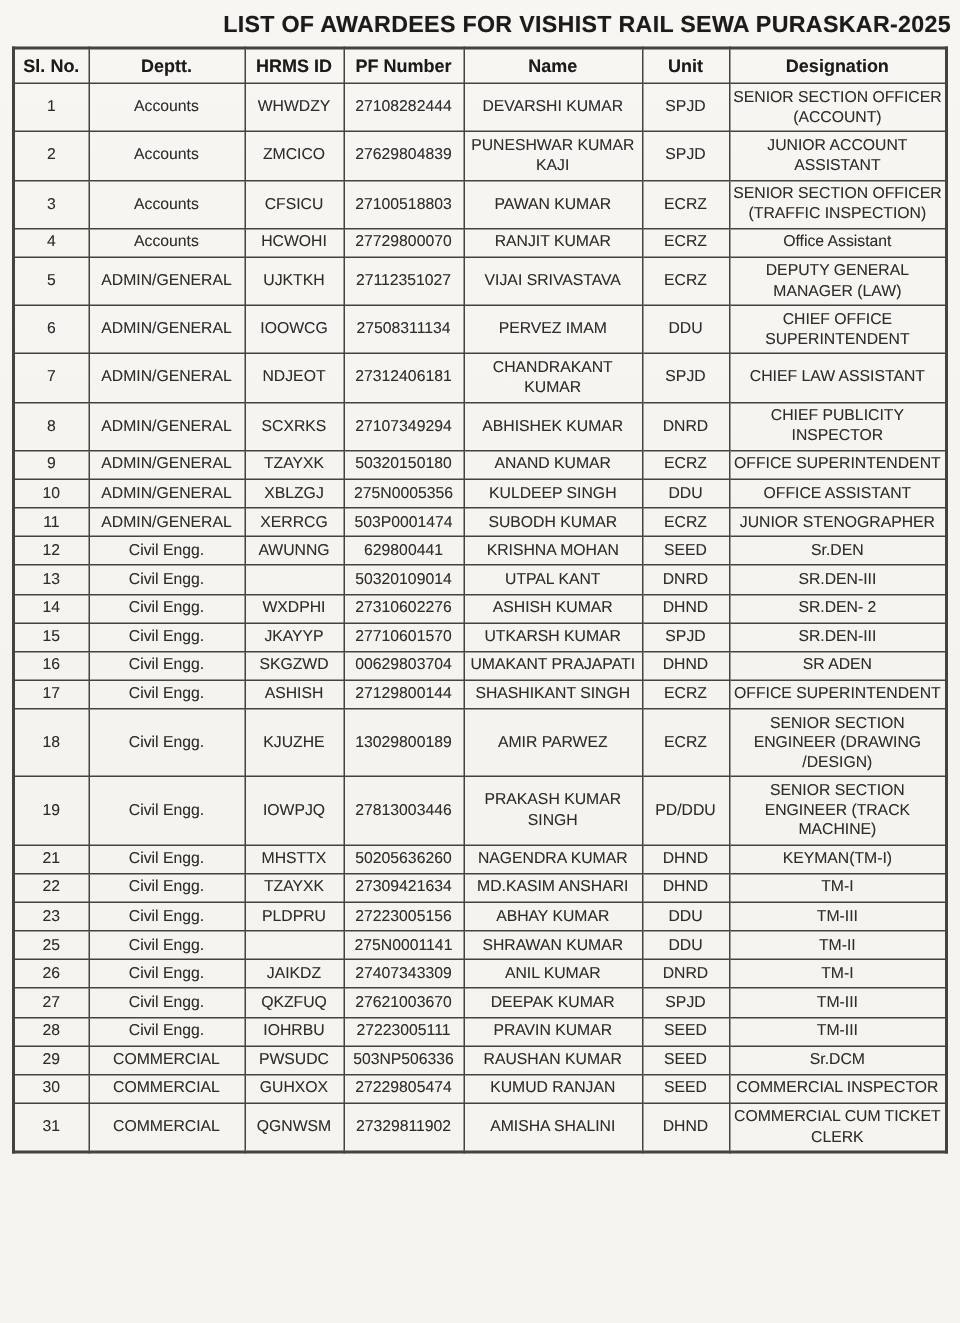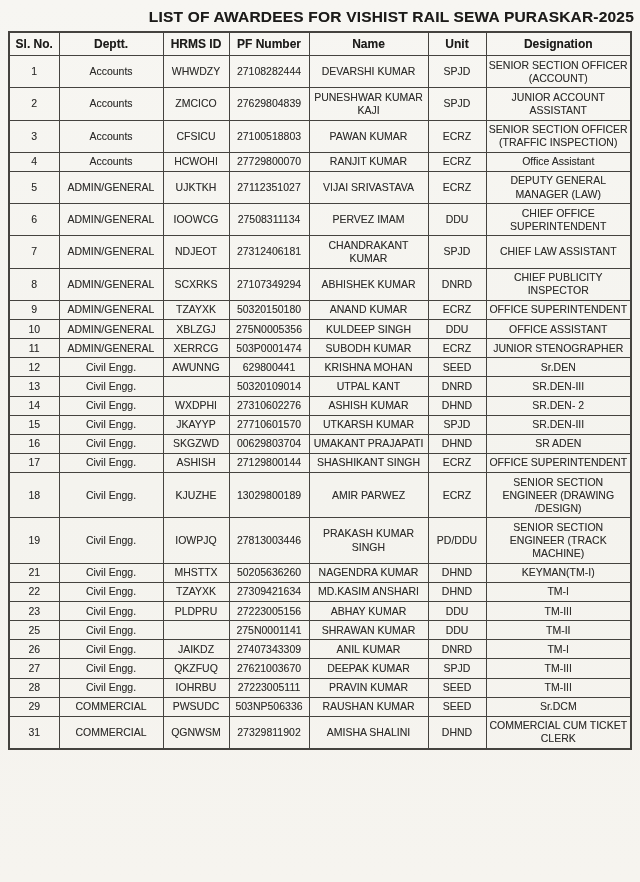--- a/index.html
+++ b/index.html
@@ -334,20 +334,29 @@
         <tr>
           <td>29</td>
           <td>COMMERCIAL</td>
           <td>PWSUDC</td>
           <td>503NP506336</td>
           <td>RAUSHAN KUMAR</td>
           <td>SEED</td>
           <td>Sr.DCM</td>
         </tr>
         <tr>
+          <td>30</td>
+          <td>COMMERCIAL</td>
+          <td>GUHXOX</td>
+          <td>27229805474</td>
+          <td>KUMUD RANJAN</td>
+          <td>SEED</td>
+          <td>COMMERCIAL INSPECTOR</td>
+        </tr>
+        <tr>
           <td>31</td>
           <td>COMMERCIAL</td>
           <td>QGNWSM</td>
           <td>27329811902</td>
           <td>AMISHA SHALINI</td>
           <td>DHND</td>
           <td>COMMERCIAL CUM TICKET CLERK</td>
         </tr>
       </tbody>
   </table>

